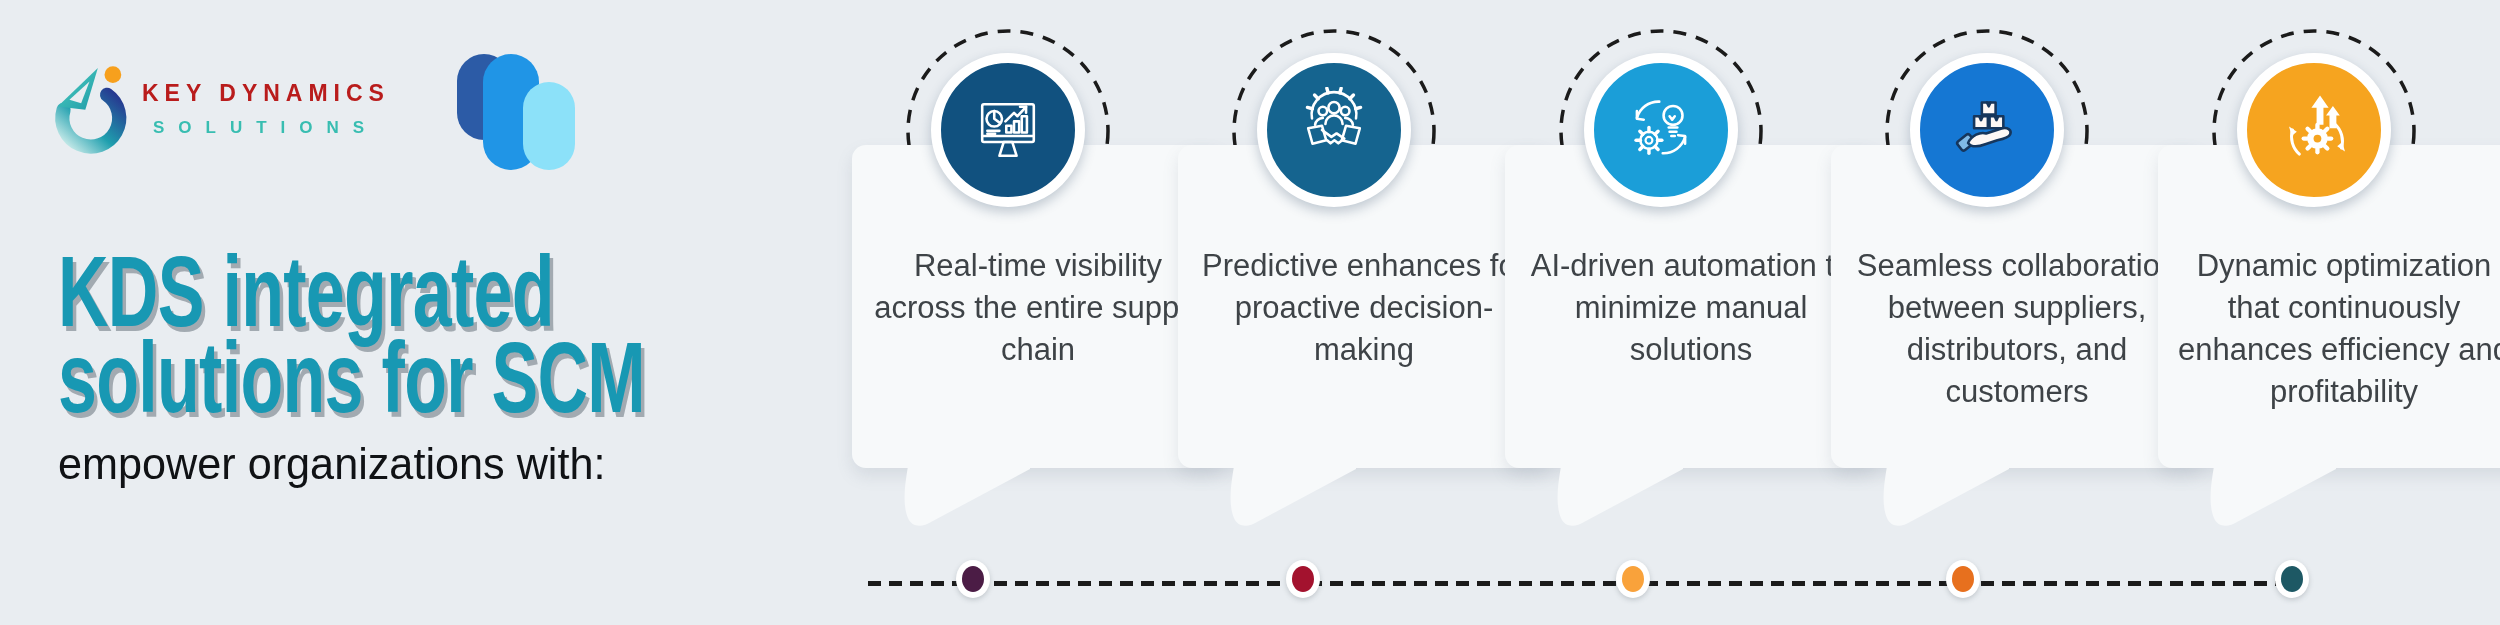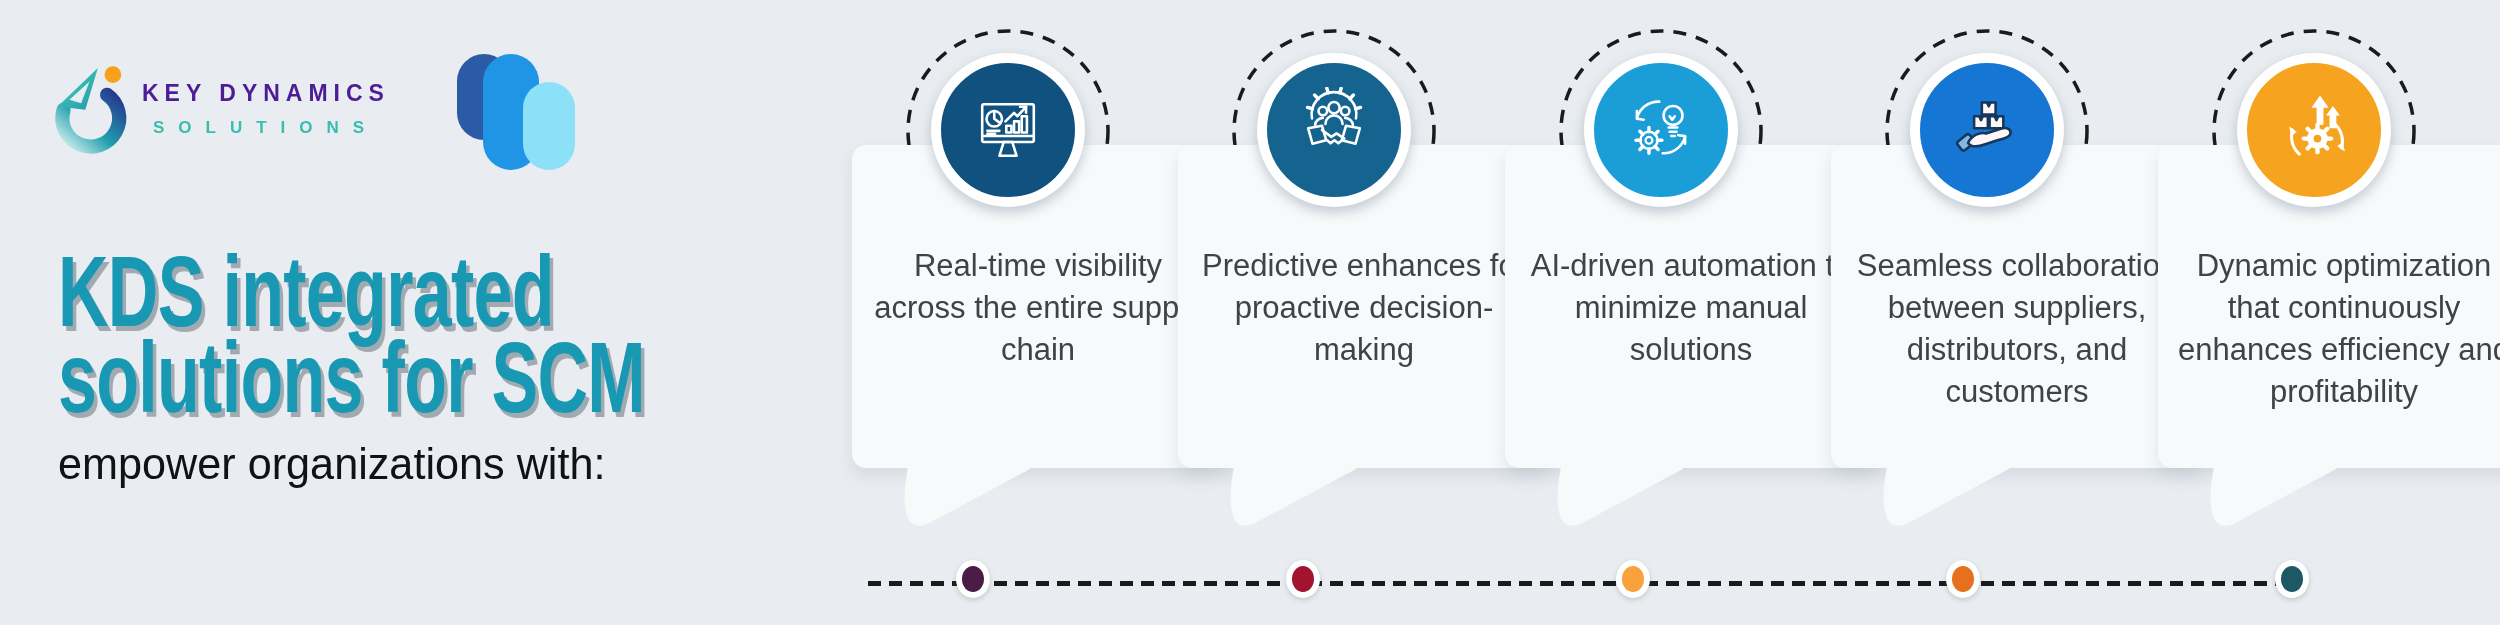--- a/index.html
+++ b/index.html
@@ -90,21 +90,21 @@
           <stop offset="0" stop-color="#4fd0c0"></stop>
           <stop offset="1" stop-color="#1e9aa8"></stop>
         </linearGradient>
       </defs>
       <path d="M73,52 A34,34 0 1 1 21,70" stroke="url(#g1)" stroke-width="17" fill="none" stroke-linecap="round"></path>
       <polygon points="14,66 62,20 47,70" fill="url(#g2)"></polygon>
       <polygon points="28,58 52,36 42,62" fill="#e9edf1"></polygon>
       <circle cx="80" cy="28" r="10" fill="#f7a01d"></circle>
     </svg>
     <div class="brand-text">
-      <div class="brand-line1" style="color: #4c1d95;">KEY DYNAMICS</div>
+      <div class="brand-line1" style="color: #b91c1c;">KEY DYNAMICS</div>
       <div class="brand-line2" style="color: rgb(56, 189, 177);">SOLUTIONS</div>
     </div>
     <svg class="bc-logo" width="132" height="120" viewBox="0 0 130 120">
       <rect x="2" y="2" width="54" height="86" rx="27" fill="#2c5ba6"></rect>
       <rect x="28" y="2" width="56" height="116" rx="28" fill="#2095e6"></rect>
       <rect x="68" y="30" width="52" height="88" rx="26" fill="#8ce1f9"></rect>
     </svg>
   </header>
 
   <div class="headline" style="color: rgb(24, 152, 179);">

